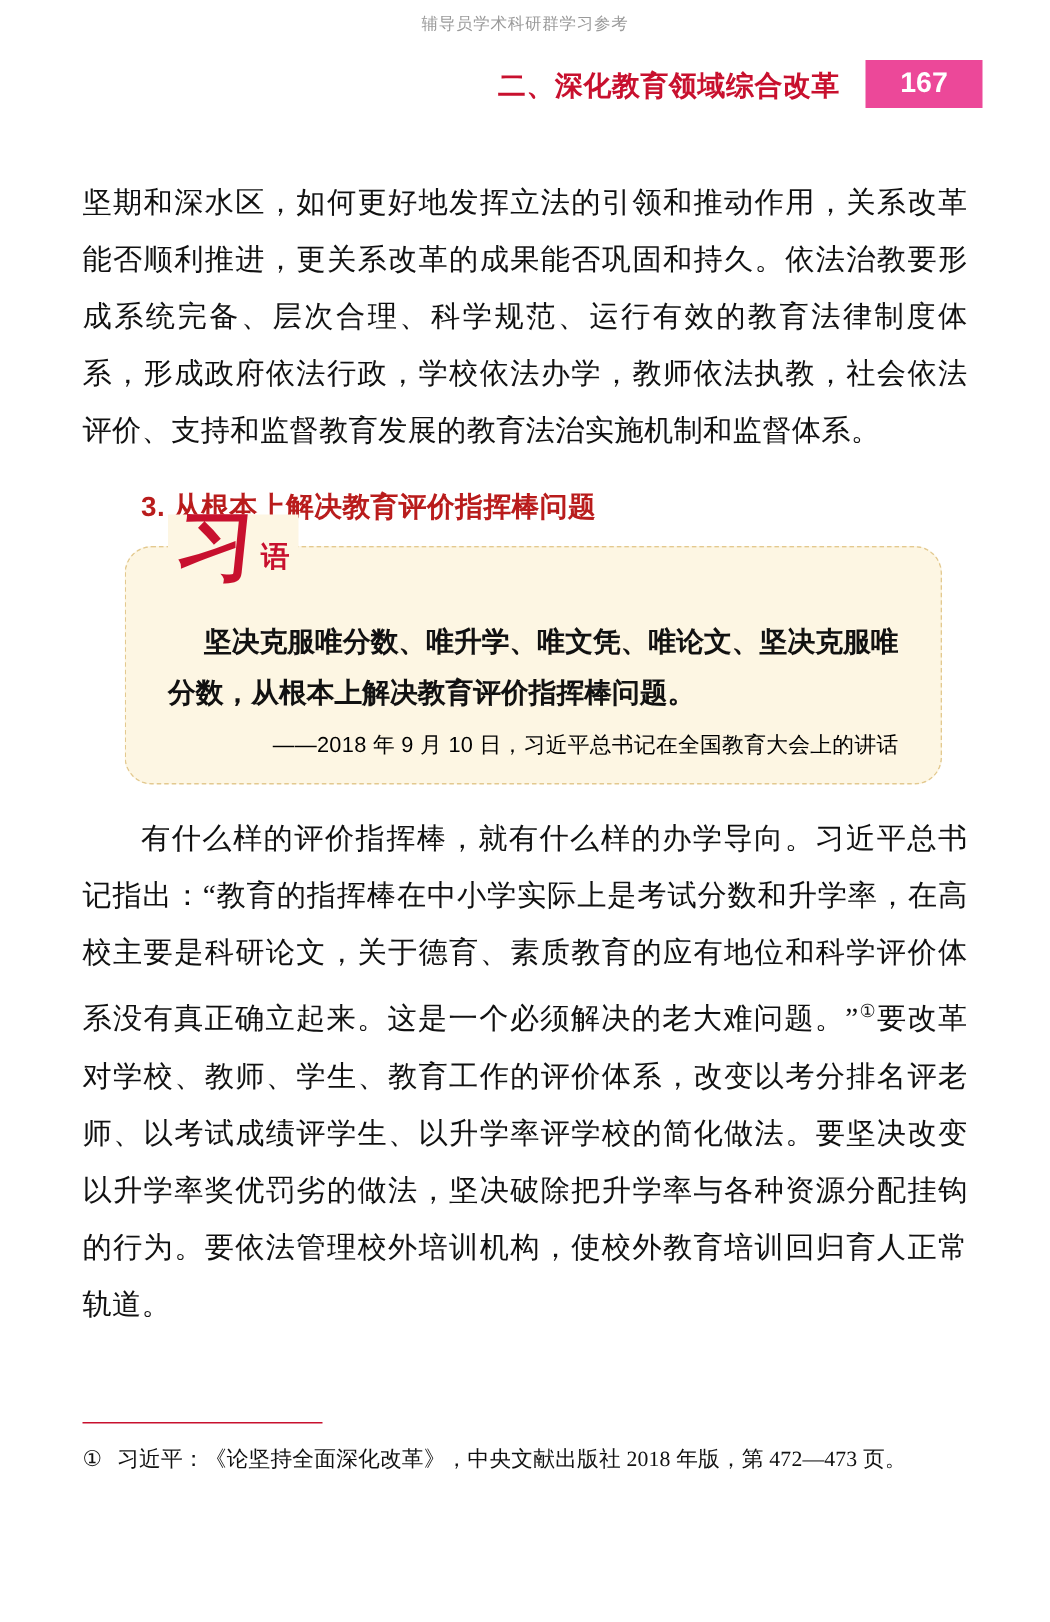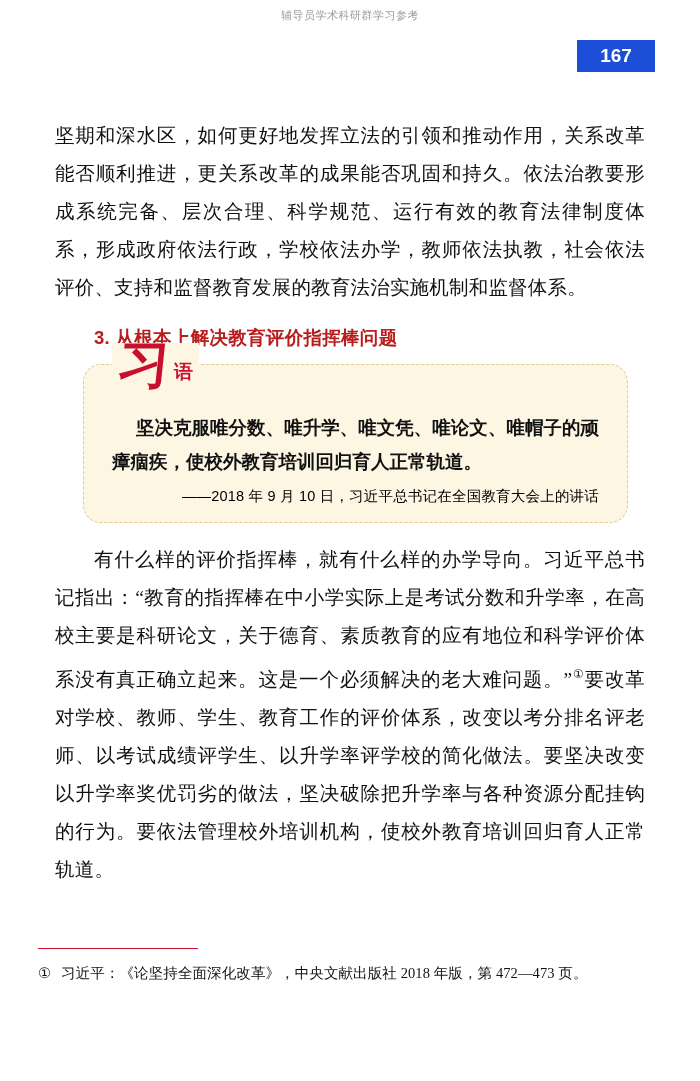--- a/index.html
+++ b/index.html
@@ -51,21 +51,21 @@
     white-space: nowrap;
     letter-spacing: 0.5px;
     font-family: "Liberation Sans", "DejaVu Sans", sans-serif;
   }
   .page-number-box {
     position: absolute;
     right: 0;
     top: 0;
     width: 78px;
     height: 32px;
-    background: #1d4ed8;
+    background: #ec4899;
     color: #ffffff;
     font-size: 19px;
     font-weight: bold;
     display: flex;
     align-items: center;
     justify-content: center;
     font-family: "Liberation Sans", "DejaVu Sans", sans-serif;
   }
   
   .content {
@@ -145,21 +145,21 @@
     margin-top: 8px;
     font-size: 14.5px;
     color: #000000;
     text-align: right;
     font-family: "Liberation Sans", "DejaVu Sans", sans-serif;
     letter-spacing: 0.2px;
   }
   
   .footnote {
     position: absolute;
-    left: 38px;
+    left: 55px;
     top: 948px;
     width: 590px;
   }
   .footnote-rule {
     width: 160px;
     height: 1px;
     background: #c8102e;
     margin-bottom: 12px;
   }
   .footnote-text {
@@ -177,35 +177,36 @@
   }
 </style>
 </head>
 <body>
 
 <div class="page">
 
   <div class="watermark">辅导员学术科研群学习参考</div>
 
   <div class="header">
+    <div class="header-title">二、深化教育领域综合改革</div>
     <div class="page-number-box">167</div>
   </div>
 
   <div class="content">
 
     <p class="body-para">坚期和深水区，如何更好地发挥立法的引领和推动作用，关系改革能否顺利推进，更关系改革的成果能否巩固和持久。依法治教要形成系统完备、层次合理、科学规范、运行有效的教育法律制度体系，形成政府依法行政，学校依法办学，教师依法执教，社会依法评价、支持和监督教育发展的教育法治实施机制和监督体系。</p>
 
     <div class="section-heading">3. 从根本上解决教育评价指挥棒问题</div>
 
     <div class="quote-box">
       <div class="quote-logo">
         <span class="xi">习</span>
         <span class="yu">语</span>
       </div>
-      <div class="quote-text">坚决克服唯分数、唯升学、唯文凭、唯论文、唯帽子的顽瘴痼疾，使校外教育培训回归育人正常轨道。</div>
+      <div class="quote-text">坚决克服唯分数、唯升学、唯文凭、唯论文、坚决克服唯分数，从根本上解决教育评价指挥棒问题。</div>
       <div class="quote-source">——2018 年 9 月 10 日，习近平总书记在全国教育大会上的讲话</div>
     </div>
 
     <p class="body-para indent" style="margin-top:18px;">
       <span>有什么样的评价指挥棒，就有什么样的办学导向。习近平总书记指出：“教育的指挥棒在中小学实际上是考试分数和升学率，在高校主要是科研论文，关于德育、素质教育的应有地位和科学评价体系没有真正确立起来。这是一个必须解决的老大难问题。”</span><sup class="note">①</sup><span>要改革对学校、教师、学生、教育工作的评价体系，改变以考分排名评老师、以考试成绩评学生、以升学率评学校的简化做法。要坚决改变以升学率奖优罚劣的做法，坚决破除把升学率与各种资源分配挂钩的行为。要依法管理校外培训机构，使校外教育培训回归育人正常轨道。</span>
     </p>
 
   </div>
 
   <div class="footnote">

